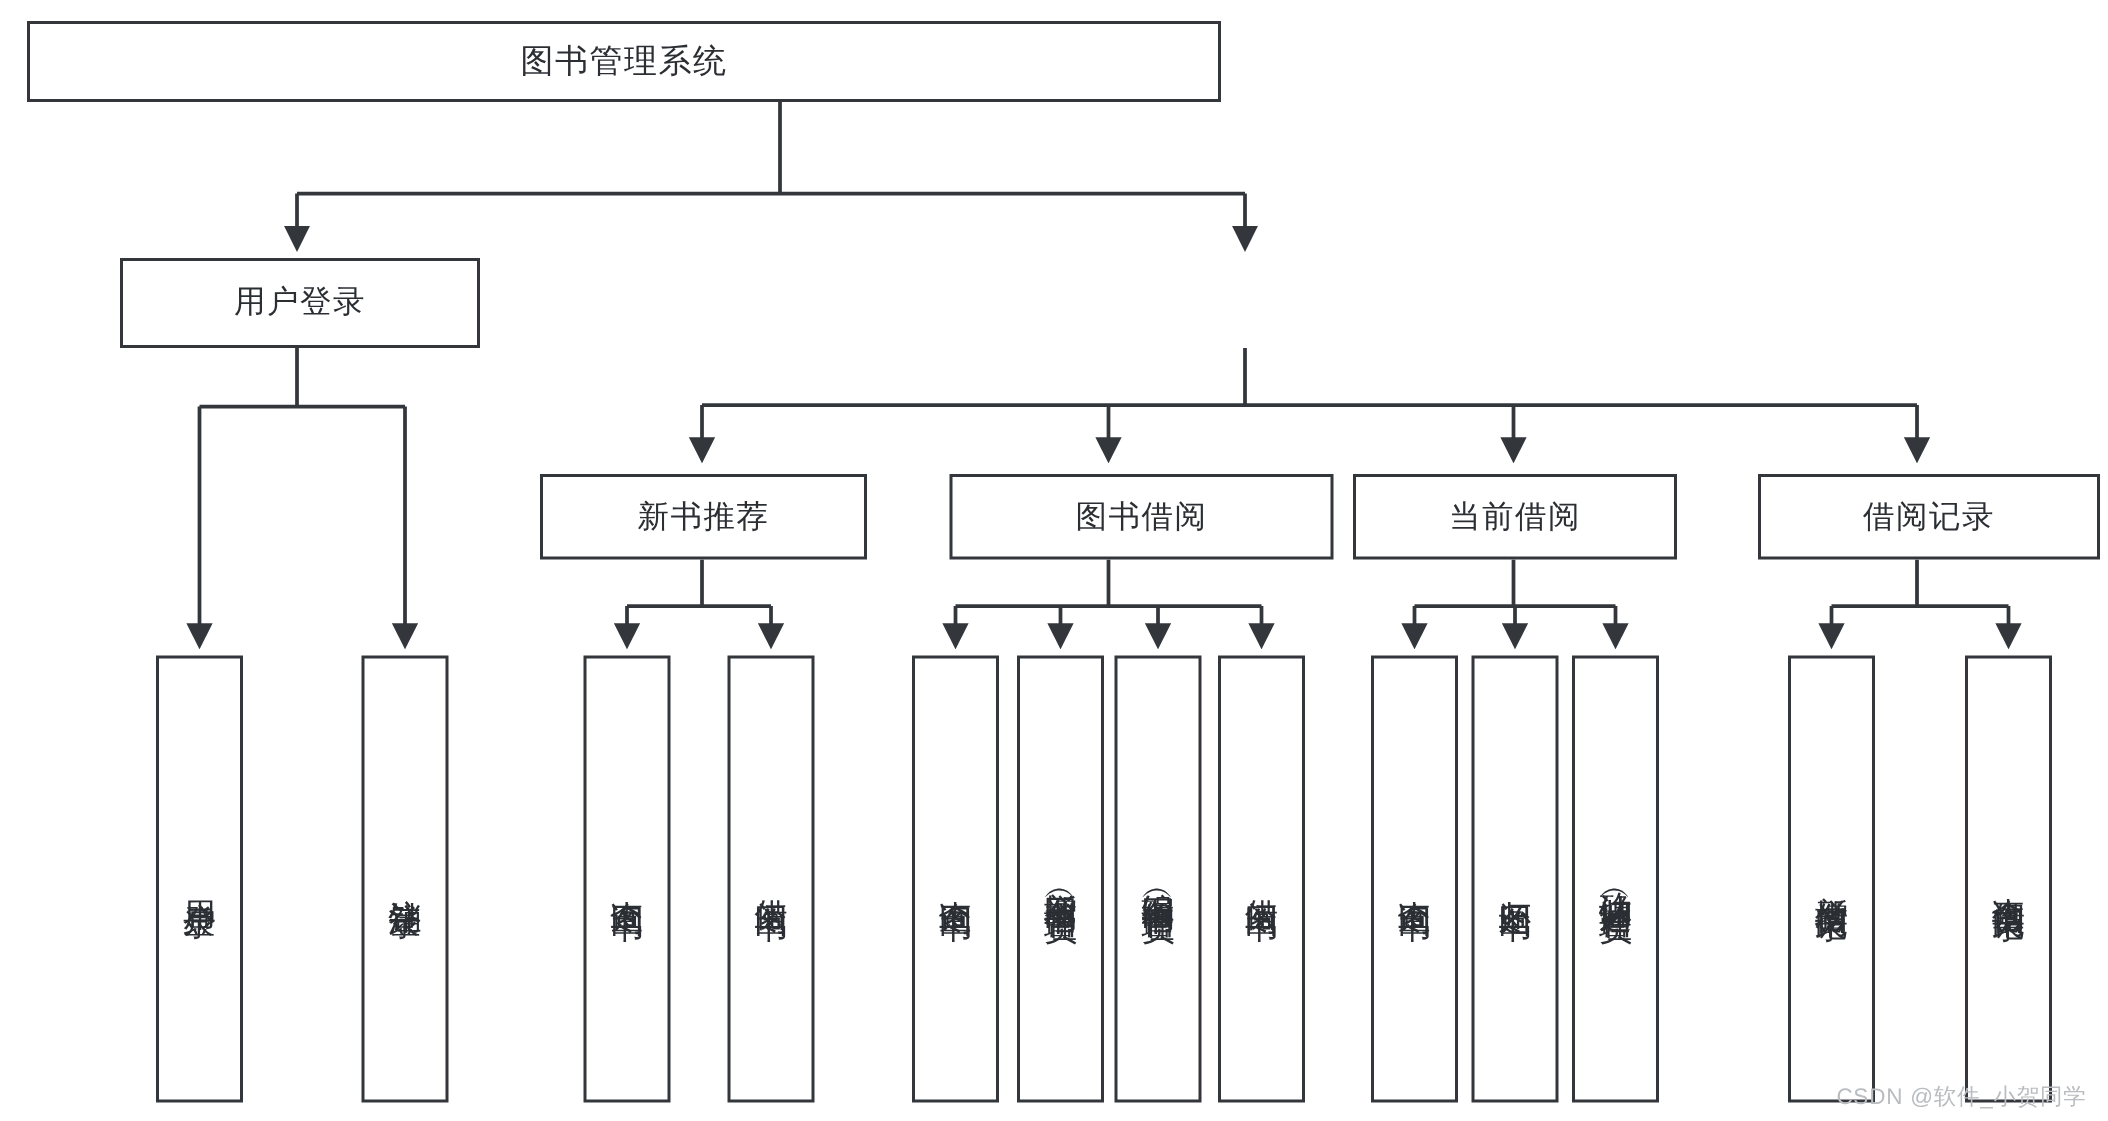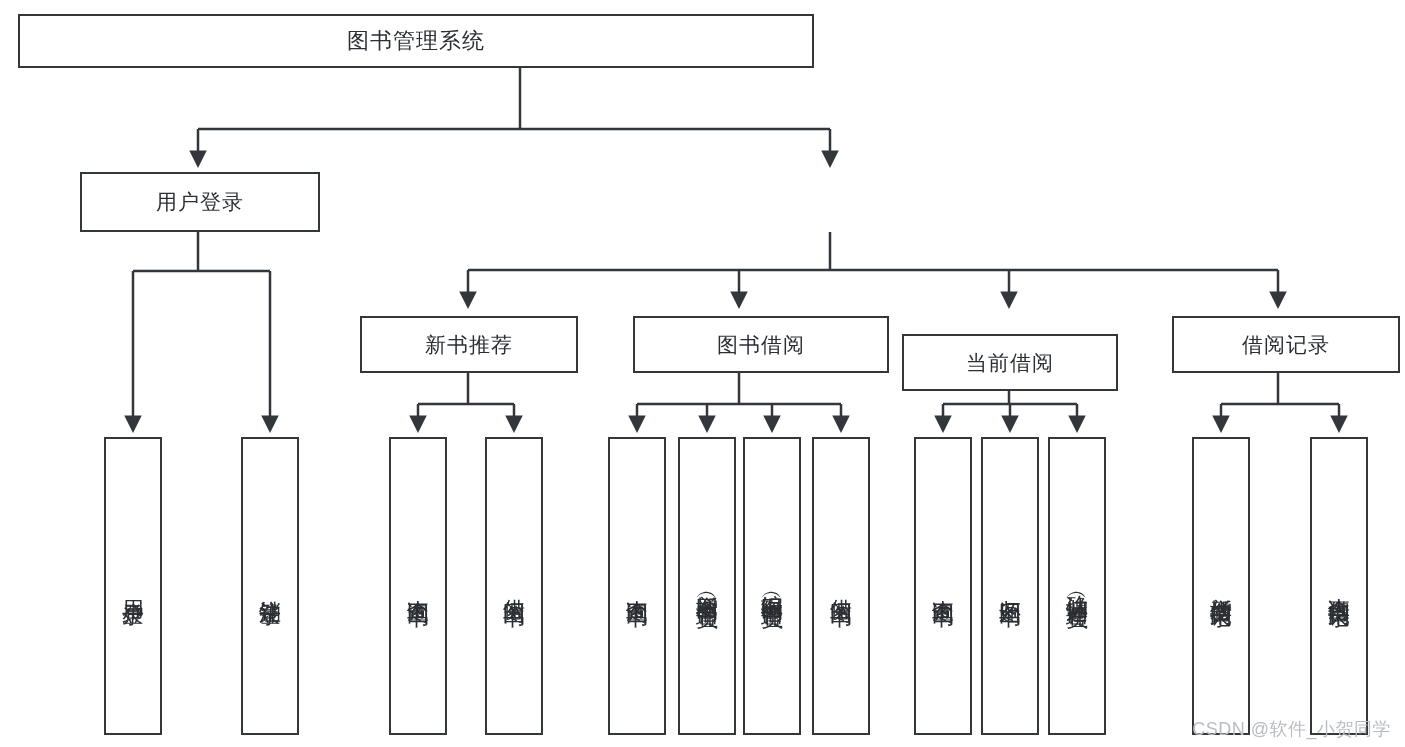--- a/index.html
+++ b/index.html
@@ -55,21 +55,21 @@
   }
   .node.vert .vtext {
     writing-mode: vertical-rl;
     text-orientation: upright;
     display: block;
   }
   .watermark {
     position: absolute;
     right: 14px;
     bottom: 6px;
-    font-size: 18px;
+    font-size: 15px;
     color: #b9bcc0;
     letter-spacing: 0.5px;
     z-index: 5;
     white-space: nowrap;
   }
 </style>
 </head>
 <body>
 
 <div id="canvas">
@@ -123,21 +123,21 @@
       <path d="M 1339 404 L 1339 430" marker-end="url(#arrow)"></path>
     </g>
   </svg>
 
   <div class="node horiz root" style="left:18px; top:14px; width:796px; height:54px;">图书管理系统</div>
 
   <div class="node horiz" style="left:80px; top:172px; width:240px; height:60px;">用户登录</div>
 
   <div class="node horiz" style="left:360px; top:316px; width:218px; height:57px;">新书推荐</div>
   <div class="node horiz" style="left:633px; top:316px; width:256px; height:57px;">图书借阅</div>
-  <div class="node horiz" style="left:902px; top:334px; width:216px; height:57px;">当前借阅</div>
+  <div class="node horiz" style="left:902px; top:316px; width:216px; height:57px;">当前借阅</div>
   <div class="node horiz" style="left:1172px; top:316px; width:228px; height:57px;">借阅记录</div>
 
   <div class="node vert" style="left:104px; top:437px; width:58px; height:298px;">
     <span class="vtext">用户登录</span>
   </div>
   <div class="node vert" style="left:241px; top:437px; width:58px; height:298px;">
     <span class="vtext">注销登录</span>
   </div>
 
   <div class="node vert" style="left:389px; top:437px; width:58px; height:298px;">

